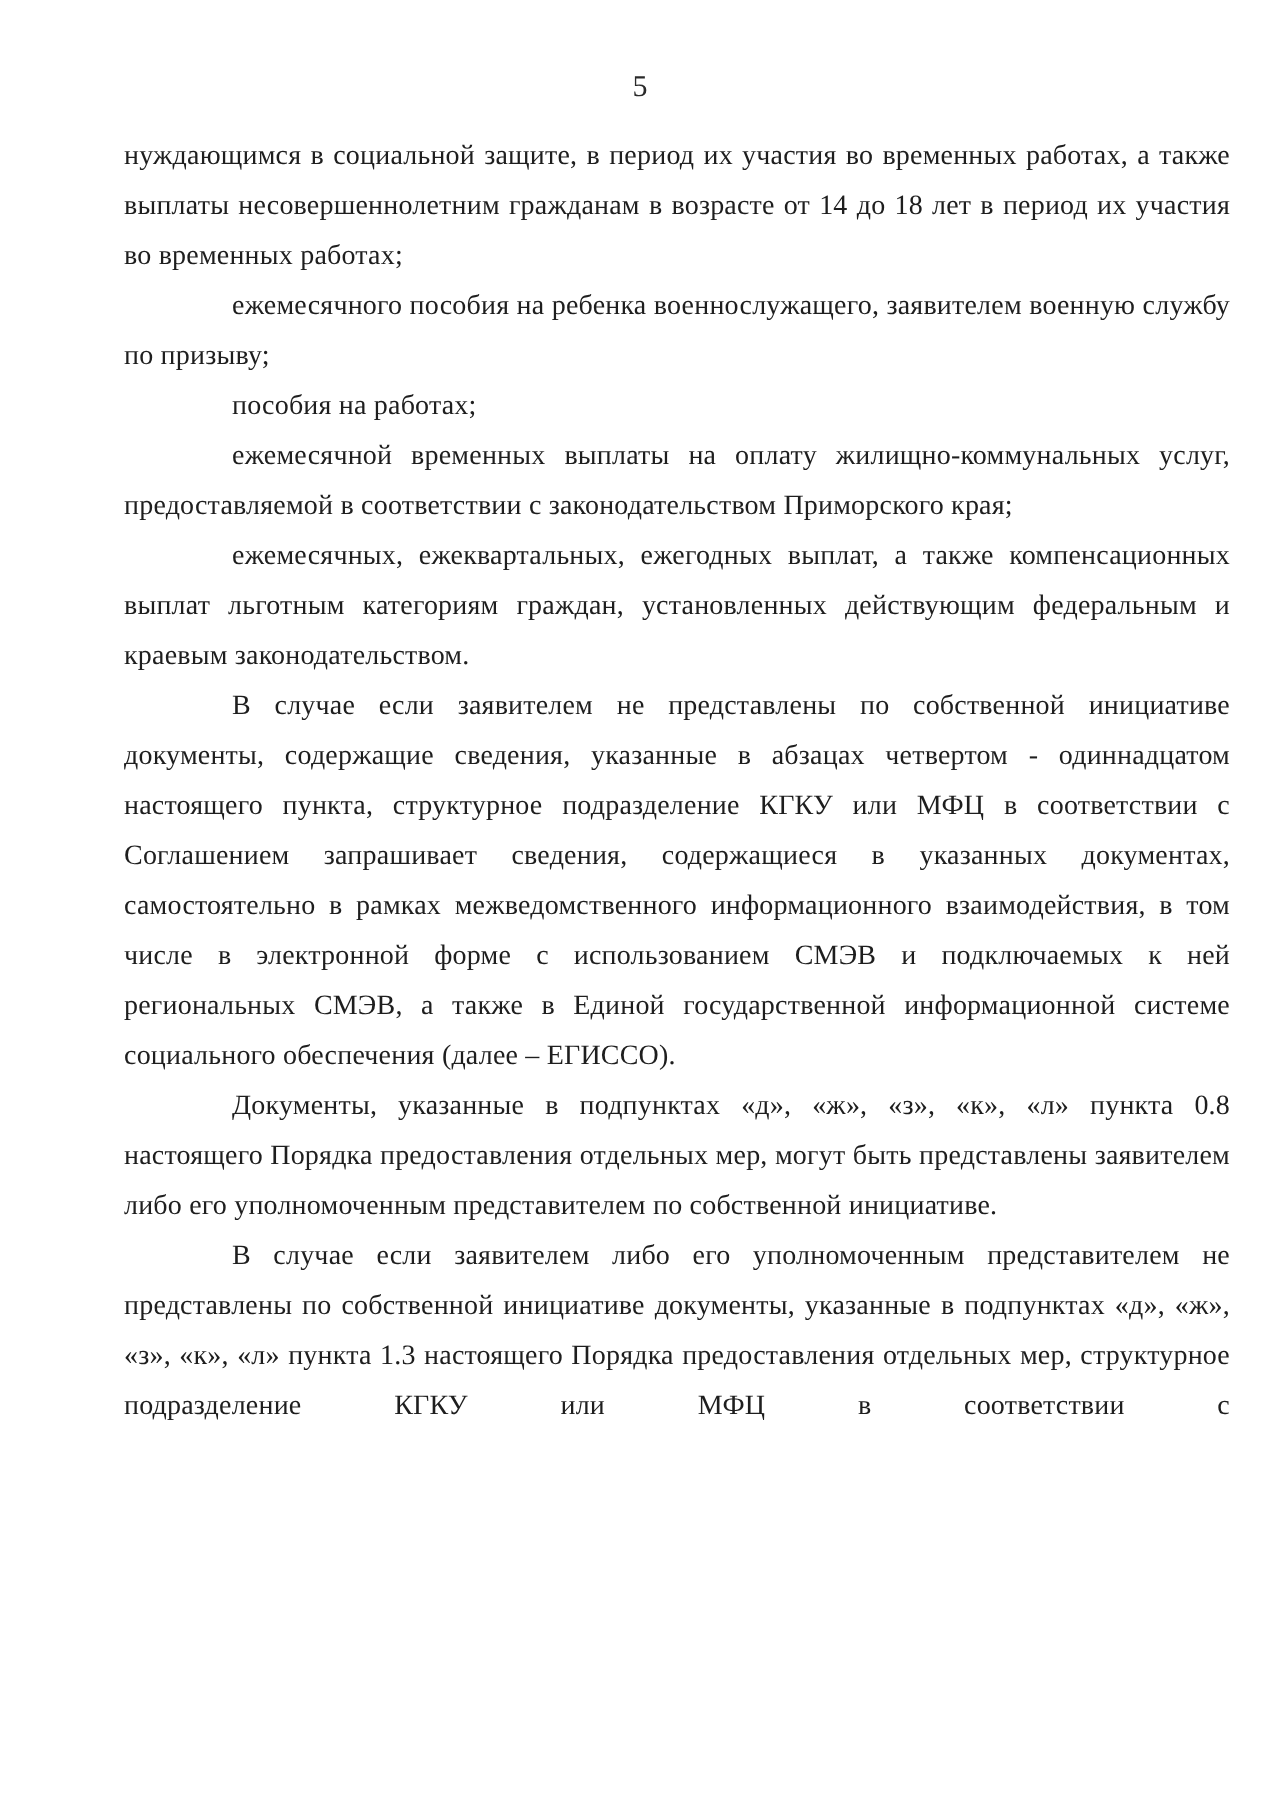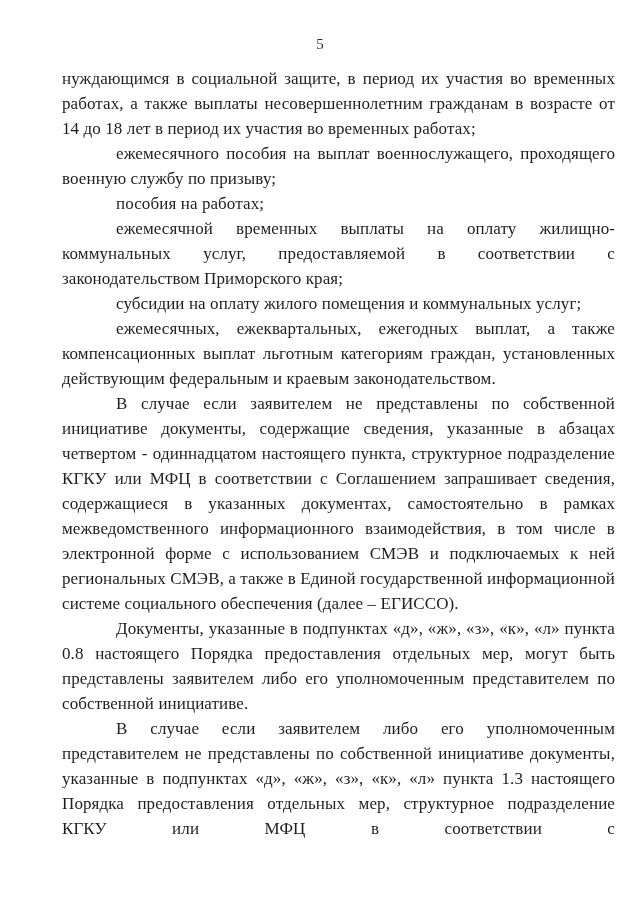--- a/index.html
+++ b/index.html
@@ -19,21 +19,21 @@
   .page-number {
     padding-top: 34px;
     text-align: center;
     font-size: 15px;
     line-height: 20px;
     color: #2a2a2a;
   }
   .content {
     margin: 12px 25px 0 62px;
     width: 553px;
-    font-size: 17px;
+    font-size: 14px;
     line-height: 25px;
     text-align: justify;
     text-justify: inter-word;
     letter-spacing: 0.1px;
   }
   .content p {
     margin: 0;
     padding: 0;
     text-indent: 54px;
   }
@@ -45,22 +45,21 @@
   }
 </style>
 </head>
 <body>
 
 <div class="page">
   <div class="page-number">5</div>
 
   <div class="content">
     <p class="no-indent">нуждающимся в социальной защите, в период их участия во временных работах, а также выплаты несовершеннолетним гражданам в возрасте от 14 до 18 лет в период их участия во временных работах;</p>
-    <p>ежемесячного пособия на выплат военнослужащего, проходящего военную службу по призыву;</p>
+    <p>ежемесячного пособия на ребенка военнослужащего, заявителем военную службу по призыву;</p>
     <p>пособия на работах;</p>
     <p>ежемесячной временных выплаты на оплату жилищно-коммунальных услуг, предоставляемой в соответствии с законодательством Приморского края;</p>
-    <p>субсидии на оплату жилого помещения и коммунальных услуг;</p>
     <p>ежемесячных, ежеквартальных, ежегодных выплат, а также компенсационных выплат льготным категориям граждан, установленных действующим федеральным и краевым законодательством.</p>
     <p>В случае если заявителем не представлены по собственной инициативе документы, содержащие сведения, указанные в абзацах четвертом - одиннадцатом настоящего пункта, структурное подразделение КГКУ или МФЦ в соответствии с Соглашением запрашивает сведения, содержащиеся в указанных документах, самостоятельно в рамках межведомственного информационного взаимодействия, в том числе в электронной форме с использованием СМЭВ и подключаемых к ней региональных СМЭВ, а также в Единой государственной информационной системе социального обеспечения (далее – ЕГИССО).</p>
     <p>Документы, указанные в подпунктах «д», «ж», «з», «к», «л» пункта 0.8 настоящего Порядка предоставления отдельных мер, могут быть представлены заявителем либо его уполномоченным представителем по собственной инициативе.</p>
     <p class="justify-last">В случае если заявителем либо его уполномоченным представителем не представлены по собственной инициативе документы, указанные в подпунктах «д», «ж», «з», «к», «л» пункта 1.3 настоящего Порядка предоставления отдельных мер, структурное подразделение КГКУ или МФЦ в соответствии с</p>
   </div>
 </div>
 
 </body></html>

